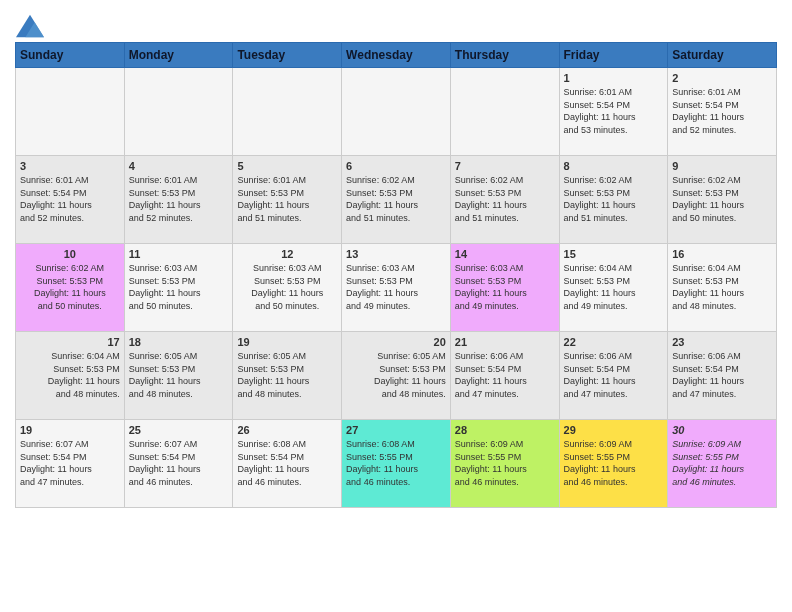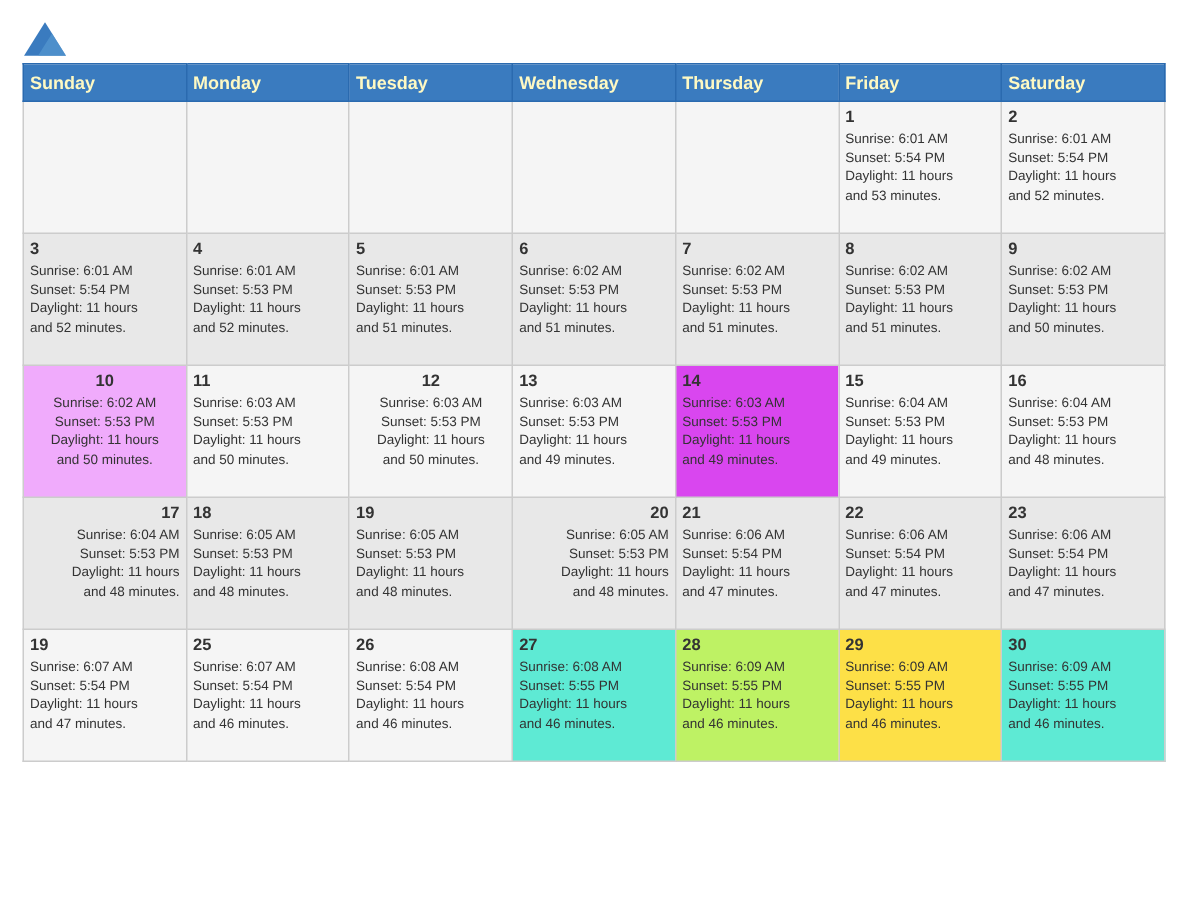--- a/index.html
+++ b/index.html
@@ -40,21 +40,21 @@
       color: #333;
       font-weight: bold;
     }
     table {
       width: 100%;
       border-collapse: collapse;
       table-layout: fixed;
     }
     thead tr th {
       background-color: #3a7bbf;
-      color: #fef9c3;
+      color: #0f172a;
       font-size: 12px;
       font-weight: bold;
       padding: 5px 4px;
       text-align: left;
       border: 1px solid #2a6aaf;
     }
     tbody tr td {
       border: 1px solid #ccc;
       vertical-align: top;
       padding: 4px 4px 4px 4px;
@@ -216,21 +216,21 @@
 Daylight: 11 hours
 and 50 minutes.</div>
         </td>
         <td style="background-color: rgb(245, 245, 245);">
           <span class="day-number">13</span>
           <div class="day-info" style="white-space: pre-line;">Sunrise: 6:03 AM
 Sunset: 5:53 PM
 Daylight: 11 hours
 and 49 minutes.</div>
         </td>
-        <td style="background-color: #d946ef;">
+        <td style="background-color: #f0abfc;">
           <span class="day-number">14</span>
           <div class="day-info" style="white-space: pre-line;">Sunrise: 6:03 AM
 Sunset: 5:53 PM
 Daylight: 11 hours
 and 49 minutes.</div>
         </td>
         <td style="background-color: rgb(245, 245, 245);">
           <span class="day-number">15</span>
           <div class="day-info" style="white-space: pre-line;">Sunrise: 6:04 AM
 Sunset: 5:53 PM
@@ -332,21 +332,21 @@
 Daylight: 11 hours
 and 46 minutes.</div>
         </td>
         <td style="background-color: #fde047;">
           <span class="day-number">29</span>
           <div class="day-info" style="white-space: pre-line;">Sunrise: 6:09 AM
 Sunset: 5:55 PM
 Daylight: 11 hours
 and 46 minutes.</div>
         </td>
-        <td style="background-color: #5eead4;">
+        <td style="background-color: #f0abfc; font-style: italic;">
           <span class="day-number">30</span>
           <div class="day-info" style="white-space: pre-line;">Sunrise: 6:09 AM
 Sunset: 5:55 PM
 Daylight: 11 hours
 and 46 minutes.</div>
         </td>
       </tr>
     </tbody>
 </table>
 

